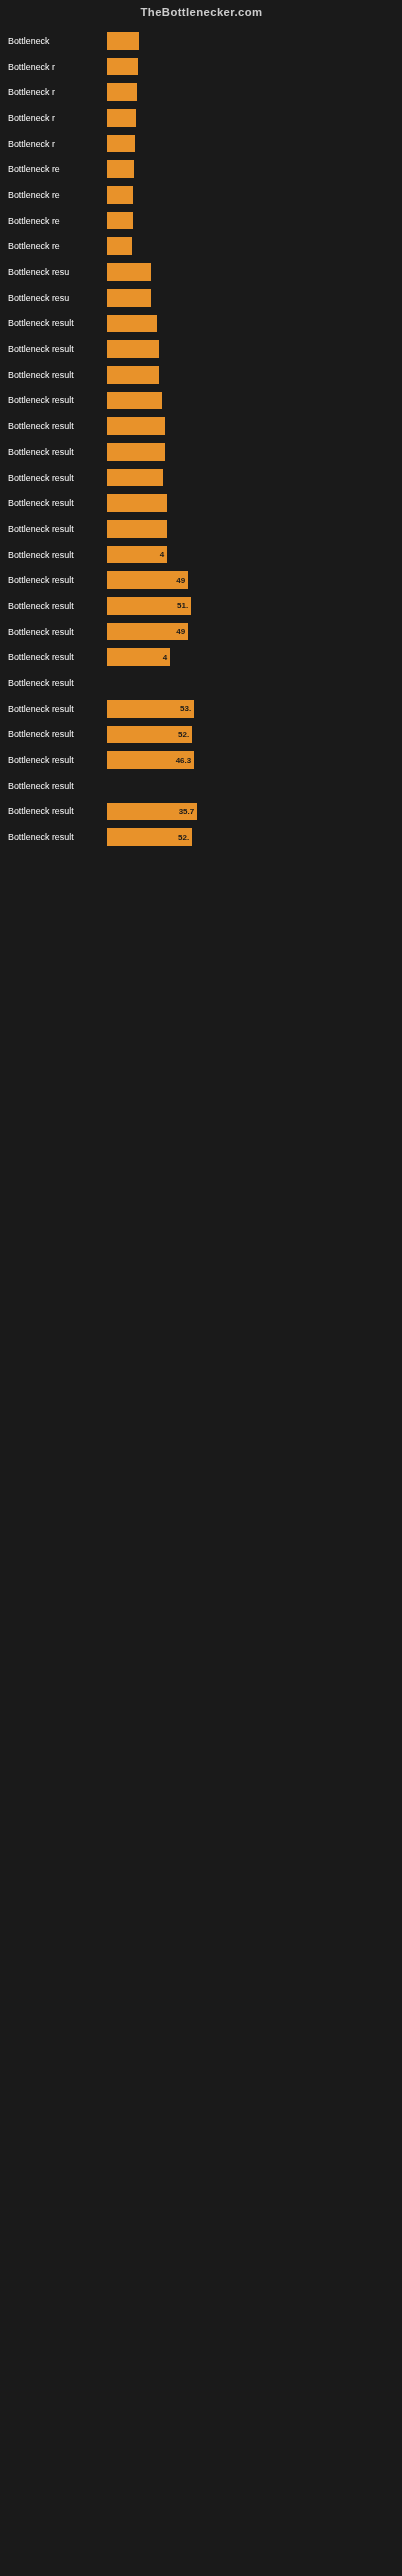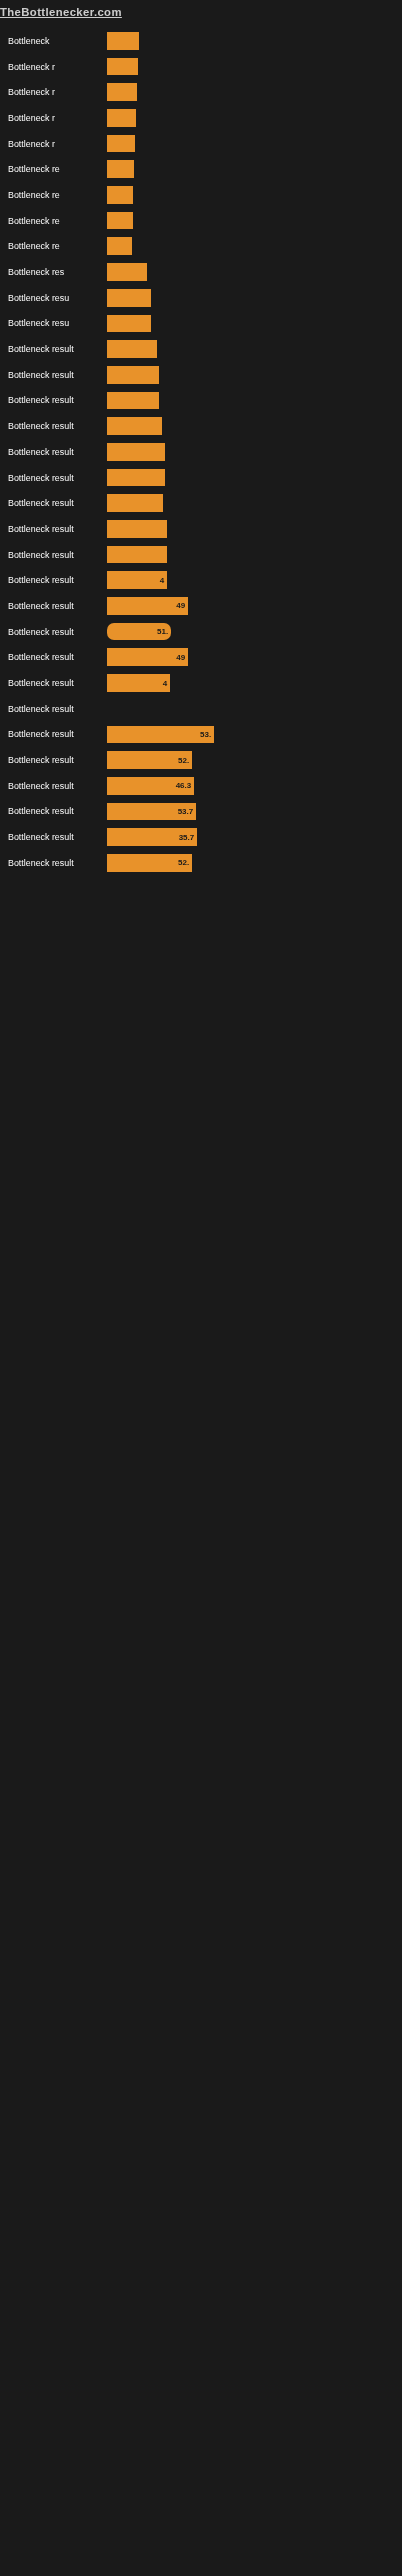--- a/index.html
+++ b/index.html
@@ -3,27 +3,26 @@
   <meta charset="utf-8">
   <style>
     * { margin: 0; padding: 0; box-sizing: border-box; }
     body {
       background-color: #1a1a1a;
       font-family: Arial, sans-serif;
       width: 403px;
       min-height: 2576px;
     }
     .header {
-      text-align: left;
+      text-align: center;
       padding: 6.4px 0 3.2px 0;
       color: #cccccc;
       font-size: 11.3px;
       font-weight: bold;
       letter-spacing: 0.4px;
-      text-decoration: underline;
     }
     .chart-container {
       padding: 8px 16px 8px 8px;
       display: flex;
       flex-direction: column;
       gap: 0px;
     }
     .bar-row {
       display: flex;
       align-items: center;
@@ -113,26 +112,20 @@
         <div class="bar" style="width: 26px;"></div>
       </div>
     </div>
     <div class="bar-row">
       <span class="bar-label" style="width: 97px; min-width: 97px;">Bottleneck re</span>
       <div class="bar-wrapper">
         <div class="bar" style="width: 25px;"></div>
       </div>
     </div>
     <div class="bar-row">
-      <span class="bar-label" style="width: 97px; min-width: 97px;">Bottleneck res</span>
-      <div class="bar-wrapper">
-        <div class="bar" style="width: 40px;"></div>
-      </div>
-    </div>
-    <div class="bar-row">
       <span class="bar-label" style="width: 97px; min-width: 97px;">Bottleneck resu</span>
       <div class="bar-wrapper">
         <div class="bar" style="width: 44px;"></div>
       </div>
     </div>
     <div class="bar-row">
       <span class="bar-label" style="width: 97px; min-width: 97px;">Bottleneck resu</span>
       <div class="bar-wrapper">
         <div class="bar" style="width: 44px;"></div>
       </div>
@@ -203,21 +196,21 @@
       <span class="bar-label" style="width: 97px; min-width: 97px;">Bottleneck result</span>
       <div class="bar-wrapper">
         <div class="bar" style="width: 81px;">
           <span class="bar-value">49</span>
         </div>
       </div>
     </div>
     <div class="bar-row">
       <span class="bar-label" style="width: 97px; min-width: 97px;">Bottleneck result</span>
       <div class="bar-wrapper">
-        <div class="bar" style="width: 64px; border-radius: 7px;">
+        <div class="bar" style="width: 84px;">
           <span class="bar-value">51.</span>
         </div>
       </div>
     </div>
     <div class="bar-row">
       <span class="bar-label" style="width: 97px; min-width: 97px;">Bottleneck result</span>
       <div class="bar-wrapper">
         <div class="bar" style="width: 81px;">
           <span class="bar-value">49</span>
         </div>
@@ -230,21 +223,21 @@
           <span class="bar-value">4</span>
         </div>
       </div>
     </div>
     <div class="bar-row">
       <span class="bar-label" style="width: 97px; min-width: 97px;">Bottleneck result</span>
     </div>
     <div class="bar-row">
       <span class="bar-label" style="width: 97px; min-width: 97px;">Bottleneck result</span>
       <div class="bar-wrapper">
-        <div class="bar" style="width: 107px;">
+        <div class="bar" style="width: 87px;">
           <span class="bar-value">53.</span>
         </div>
       </div>
     </div>
     <div class="bar-row">
       <span class="bar-label" style="width: 97px; min-width: 97px;">Bottleneck result</span>
       <div class="bar-wrapper">
         <div class="bar" style="width: 85px;">
           <span class="bar-value">52.</span>
         </div>
@@ -253,25 +246,20 @@
     <div class="bar-row">
       <span class="bar-label" style="width: 97px; min-width: 97px;">Bottleneck result</span>
       <div class="bar-wrapper">
         <div class="bar" style="width: 87px;">
           <span class="bar-value">46.3</span>
         </div>
       </div>
     </div>
     <div class="bar-row">
       <span class="bar-label" style="width: 97px; min-width: 97px;">Bottleneck result</span>
-      <div class="bar-wrapper">
-        <div class="bar" style="width: 89px;">
-          <span class="bar-value">53.7</span>
-        </div>
-      </div>
     </div>
     <div class="bar-row">
       <span class="bar-label" style="width: 97px; min-width: 97px;">Bottleneck result</span>
       <div class="bar-wrapper">
         <div class="bar" style="width: 90px;">
           <span class="bar-value">35.7</span>
         </div>
       </div>
     </div>
     <div class="bar-row">

